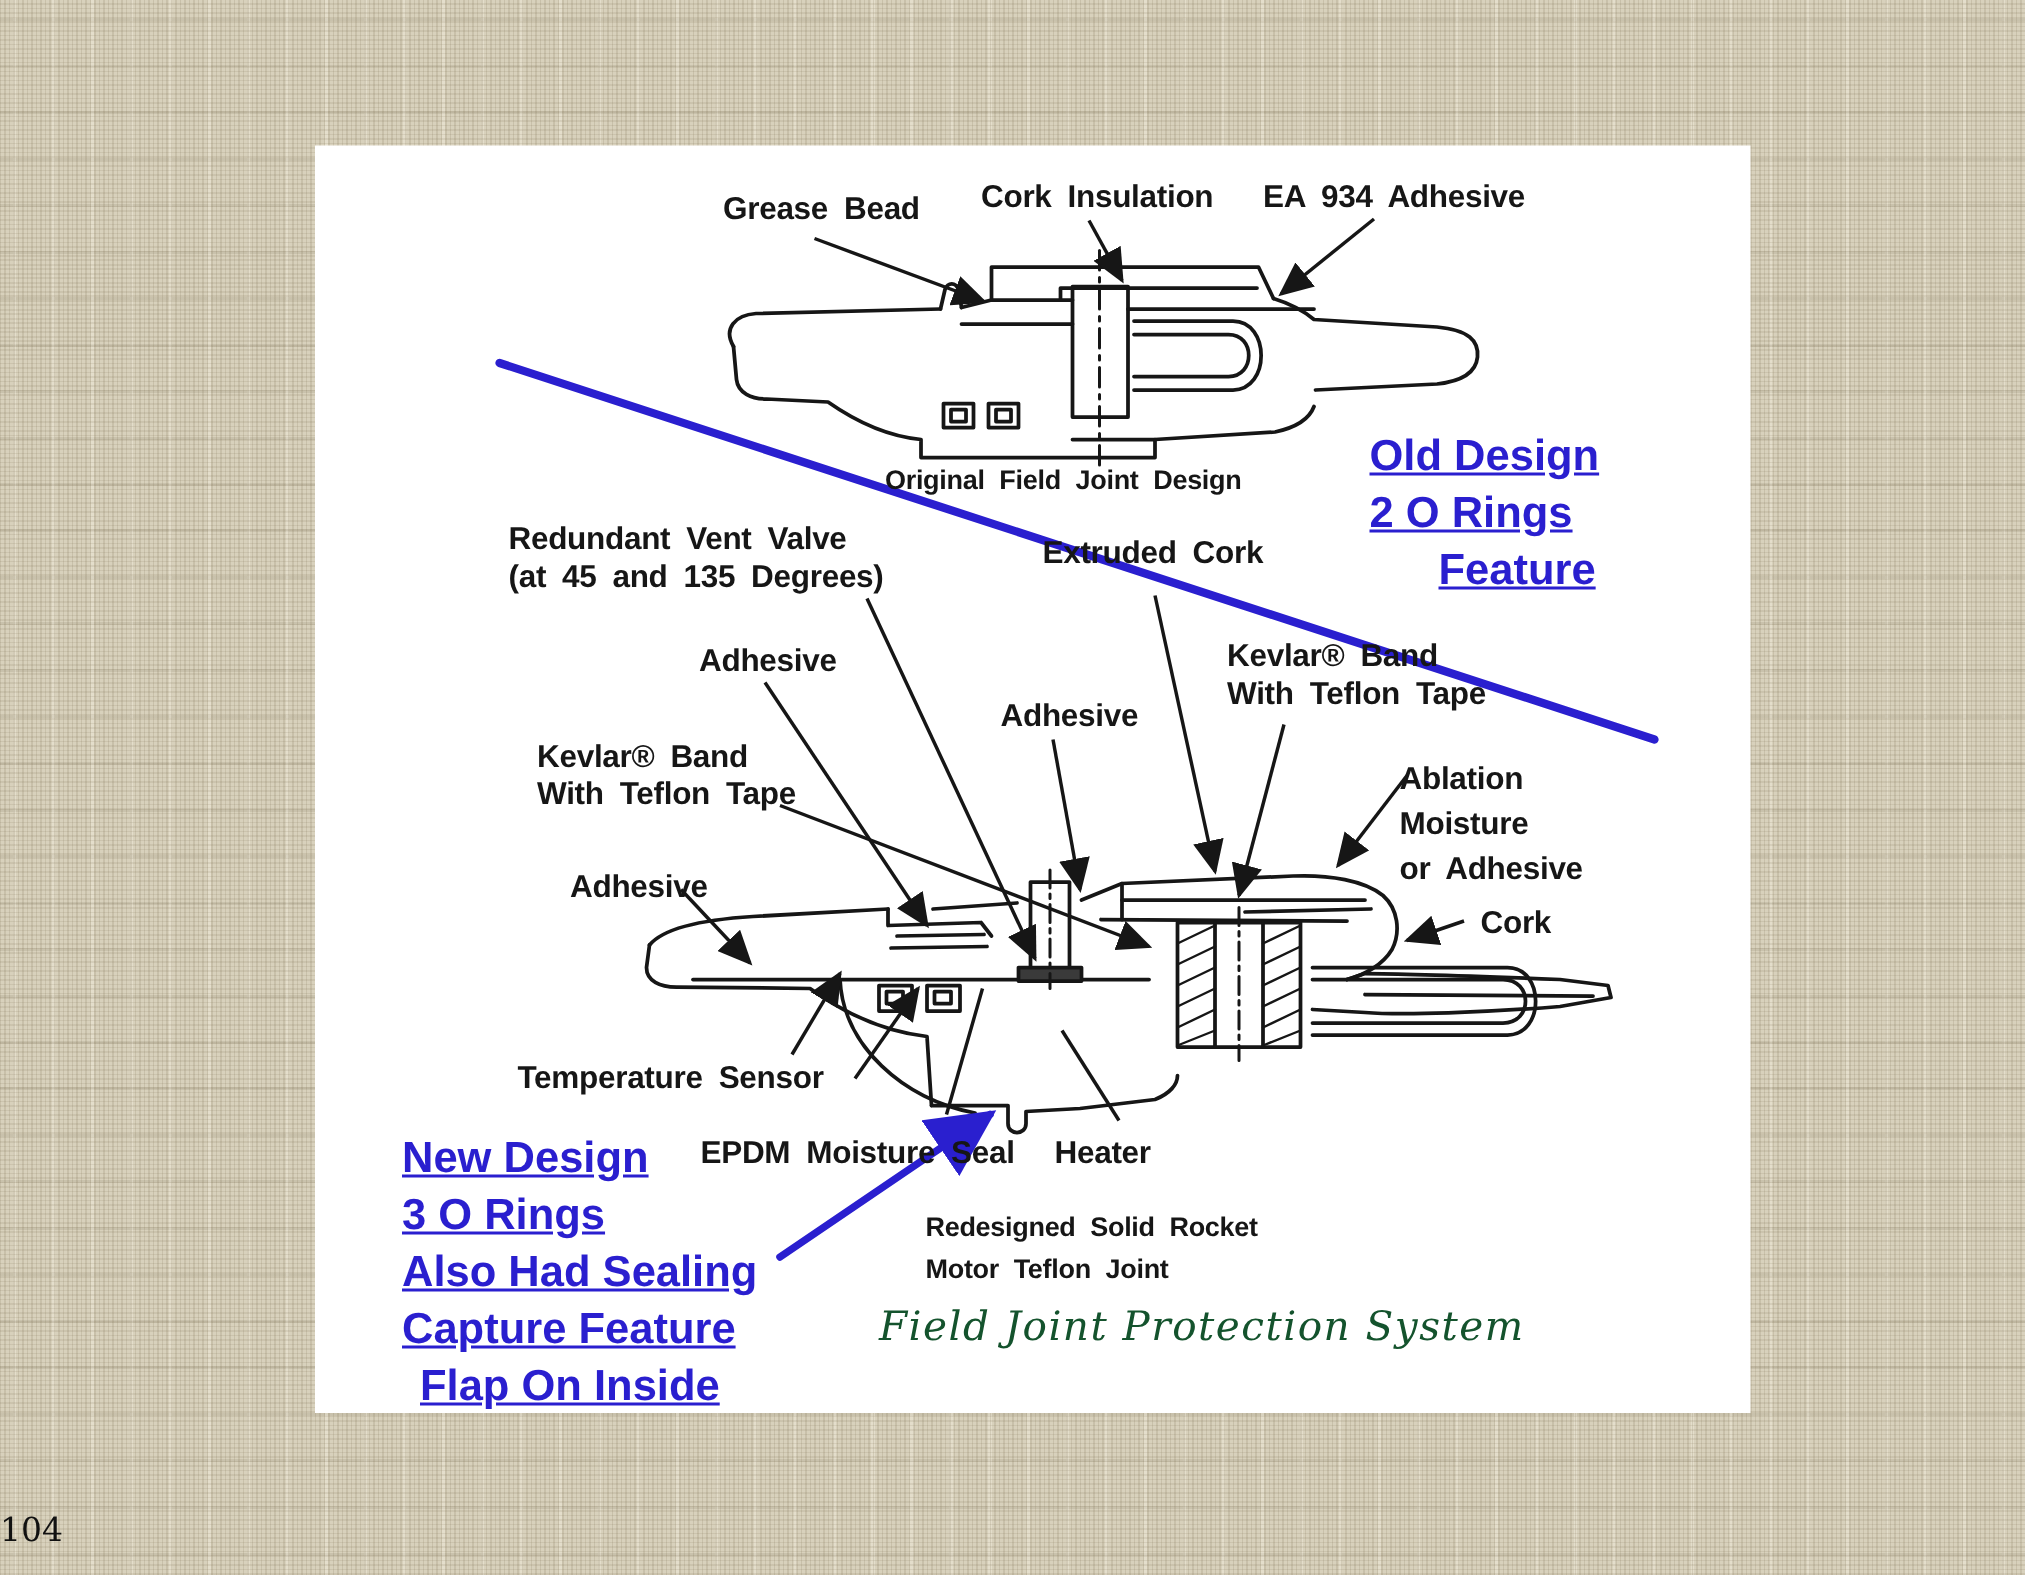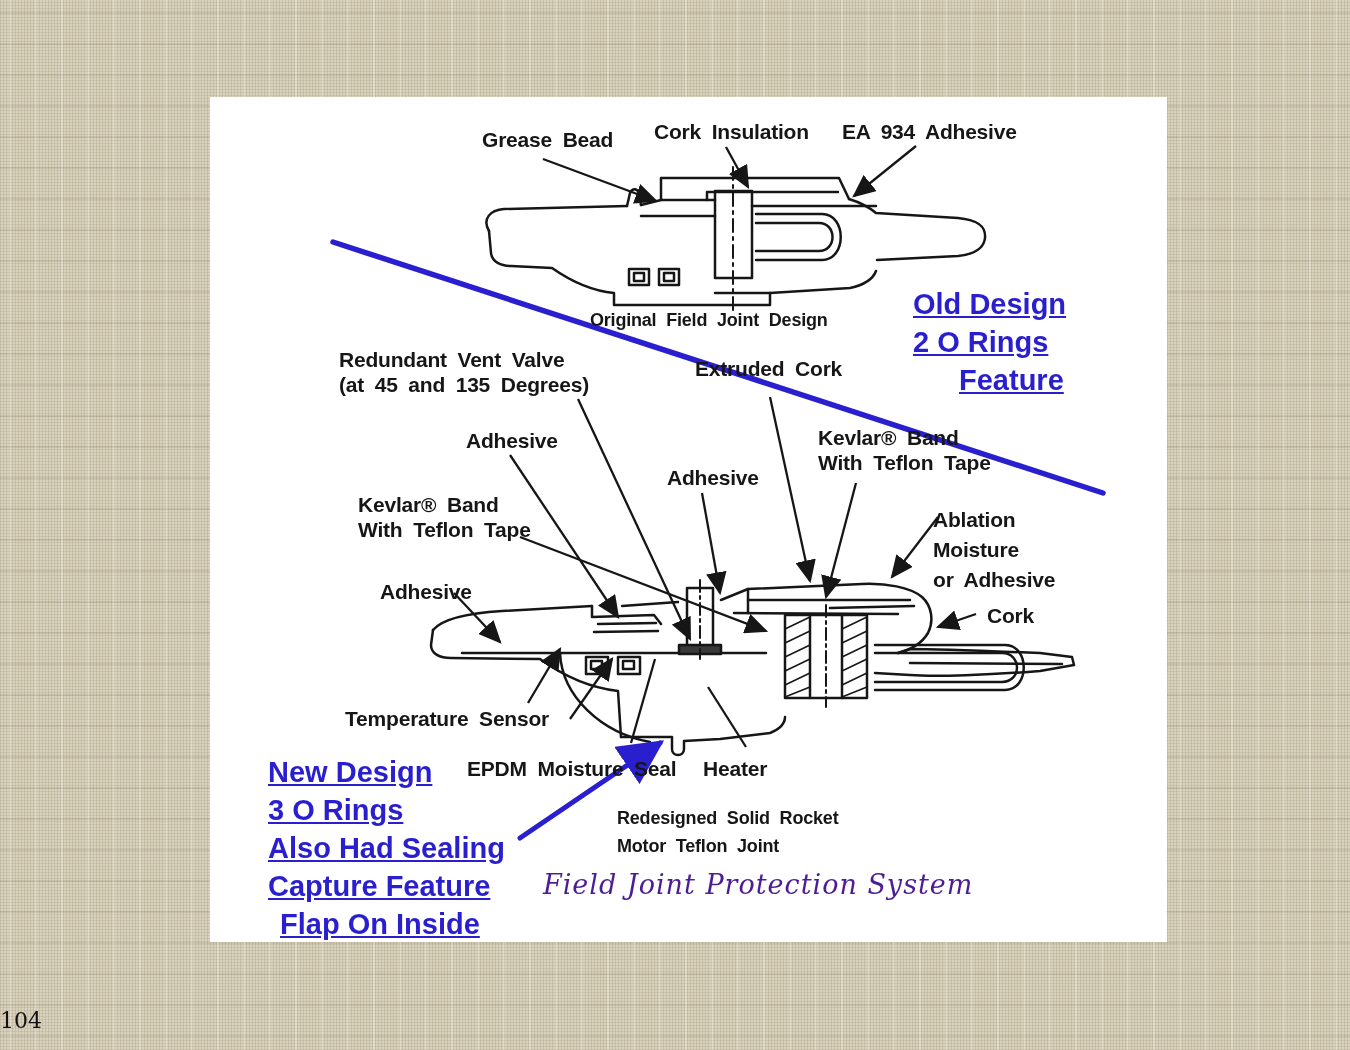--- a/index.html
+++ b/index.html
@@ -25,22 +25,22 @@
   }
   .cap{font-size:18px;line-height:28px;}
   .note{
     position:absolute;color:var(--accent,#2a1fcf);
     font:700 29px/38px "Liberation Sans",sans-serif;white-space:nowrap;text-decoration:underline;
   }
   .indent-46{padding-left:46px;}
   .indent-12{padding-left:12px;}
   .abl{line-height:30px;}
   .serifcap{
-    position:absolute;color:#4c1d95;
-    font:italic 400 27px "DejaVu Serif",serif;letter-spacing:1px;white-space:nowrap;
+    position:absolute;color:#14532d;
+    font:italic 400 27px "DejaVu Serif",serif;letter-spacing:1px;white-space:nowrap;margin-left:43px;
   }
   #page-number{
     position:absolute;left:0;top:1008px;width:1350px;text-align:left;
     color:#111;font:400 22px "DejaVu Serif",serif;
   }
 </style>
 </head>
 <body>
 
 <div id="slide">

